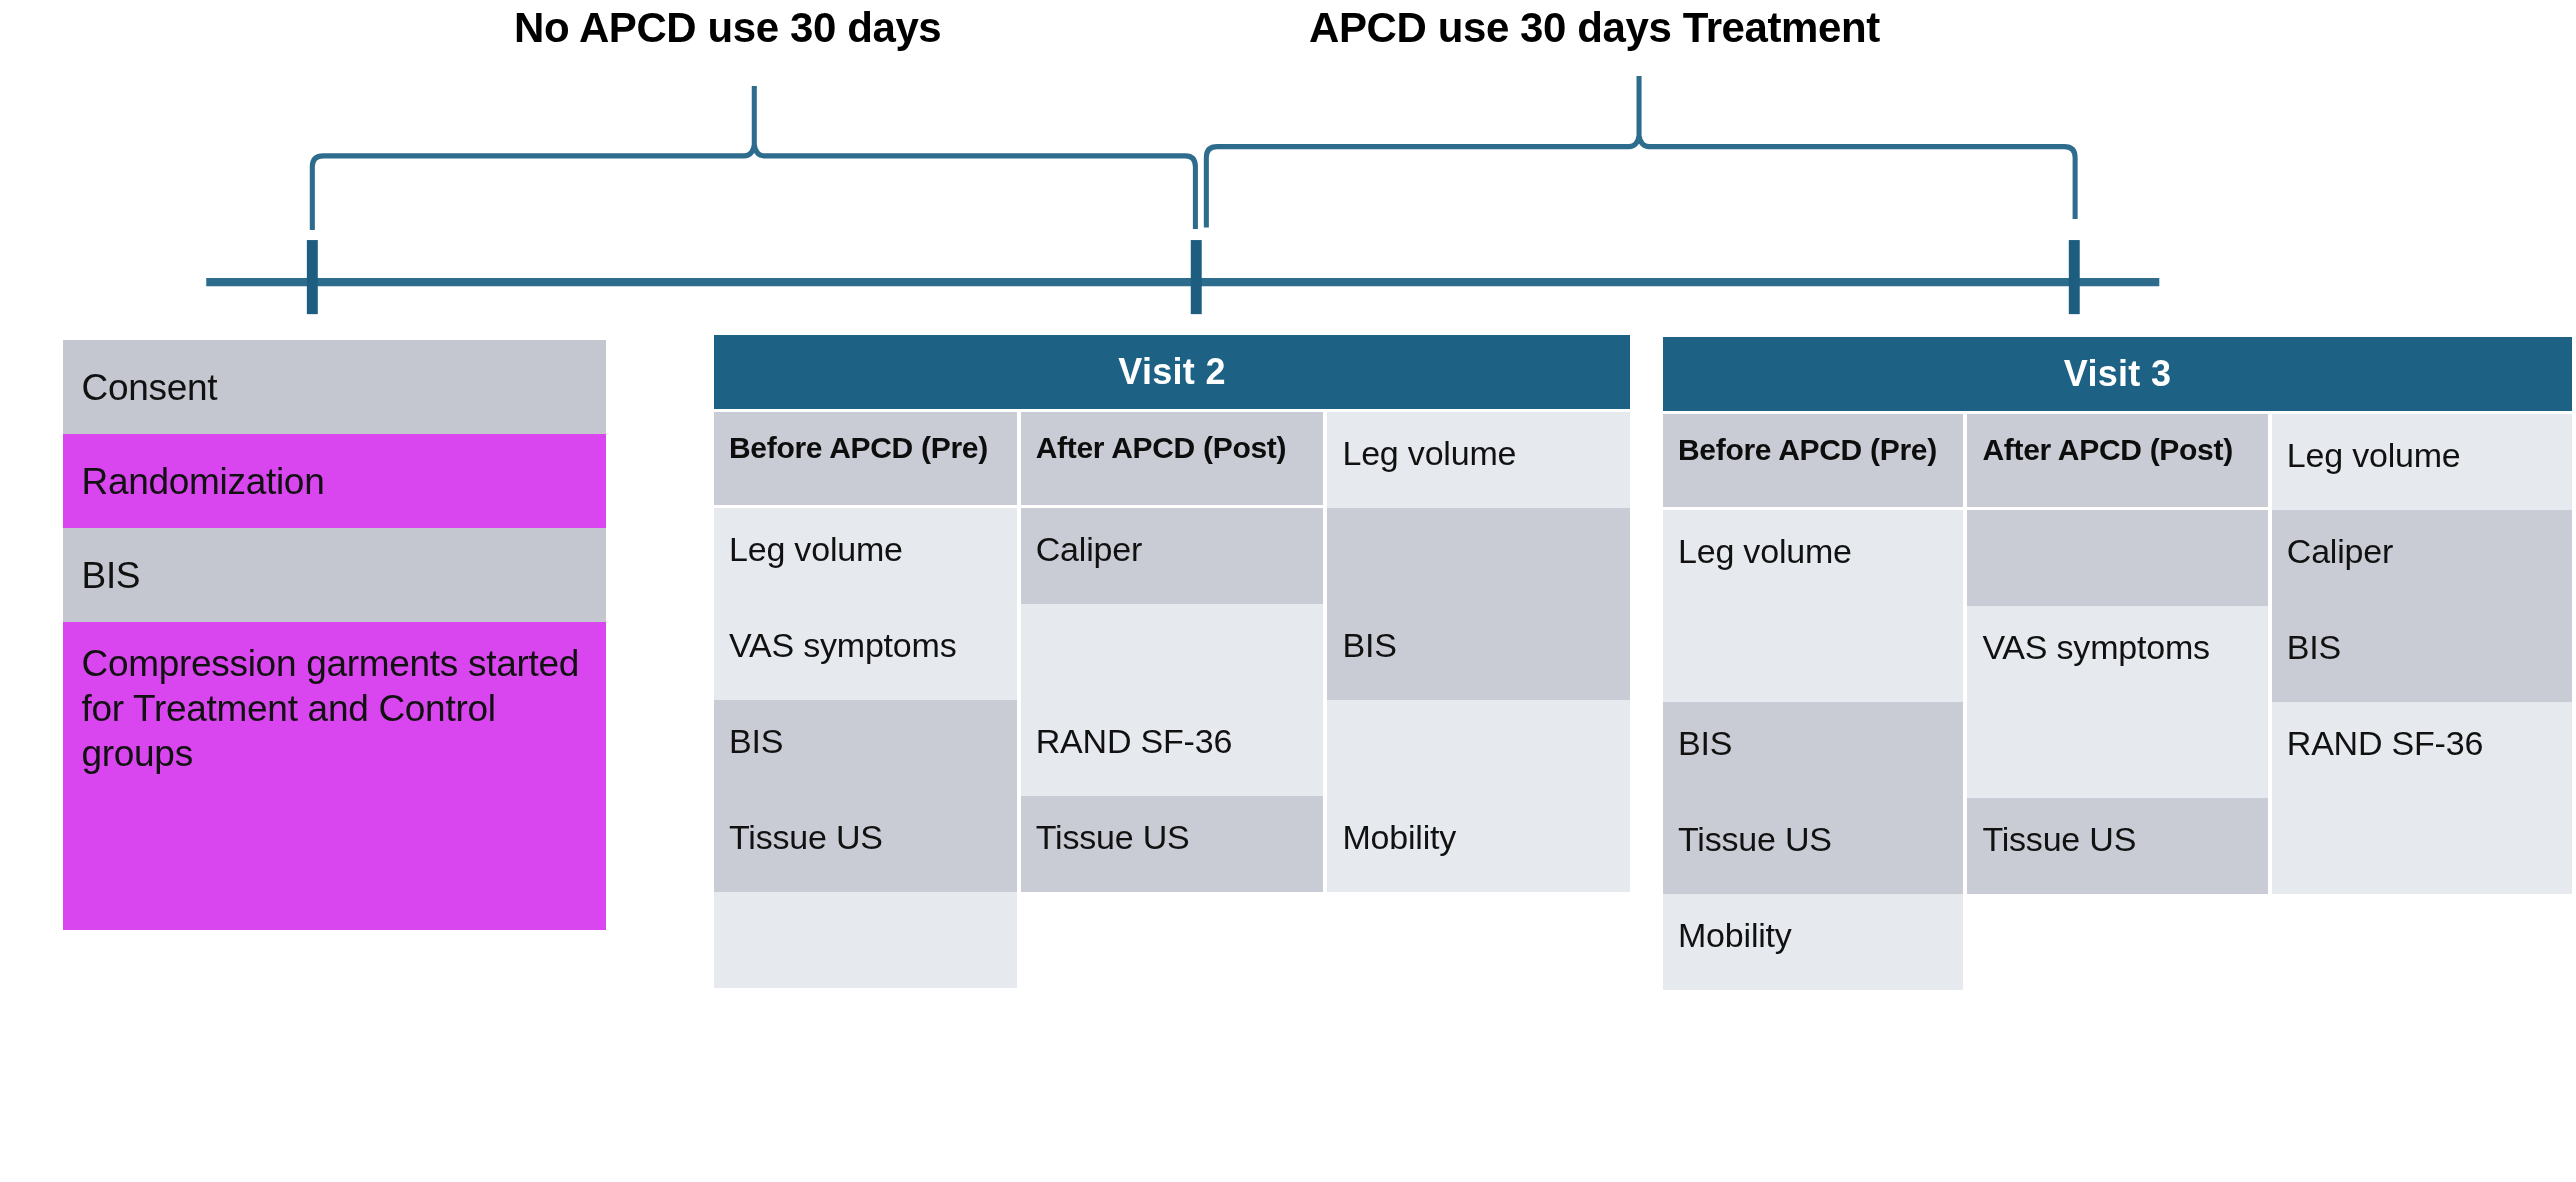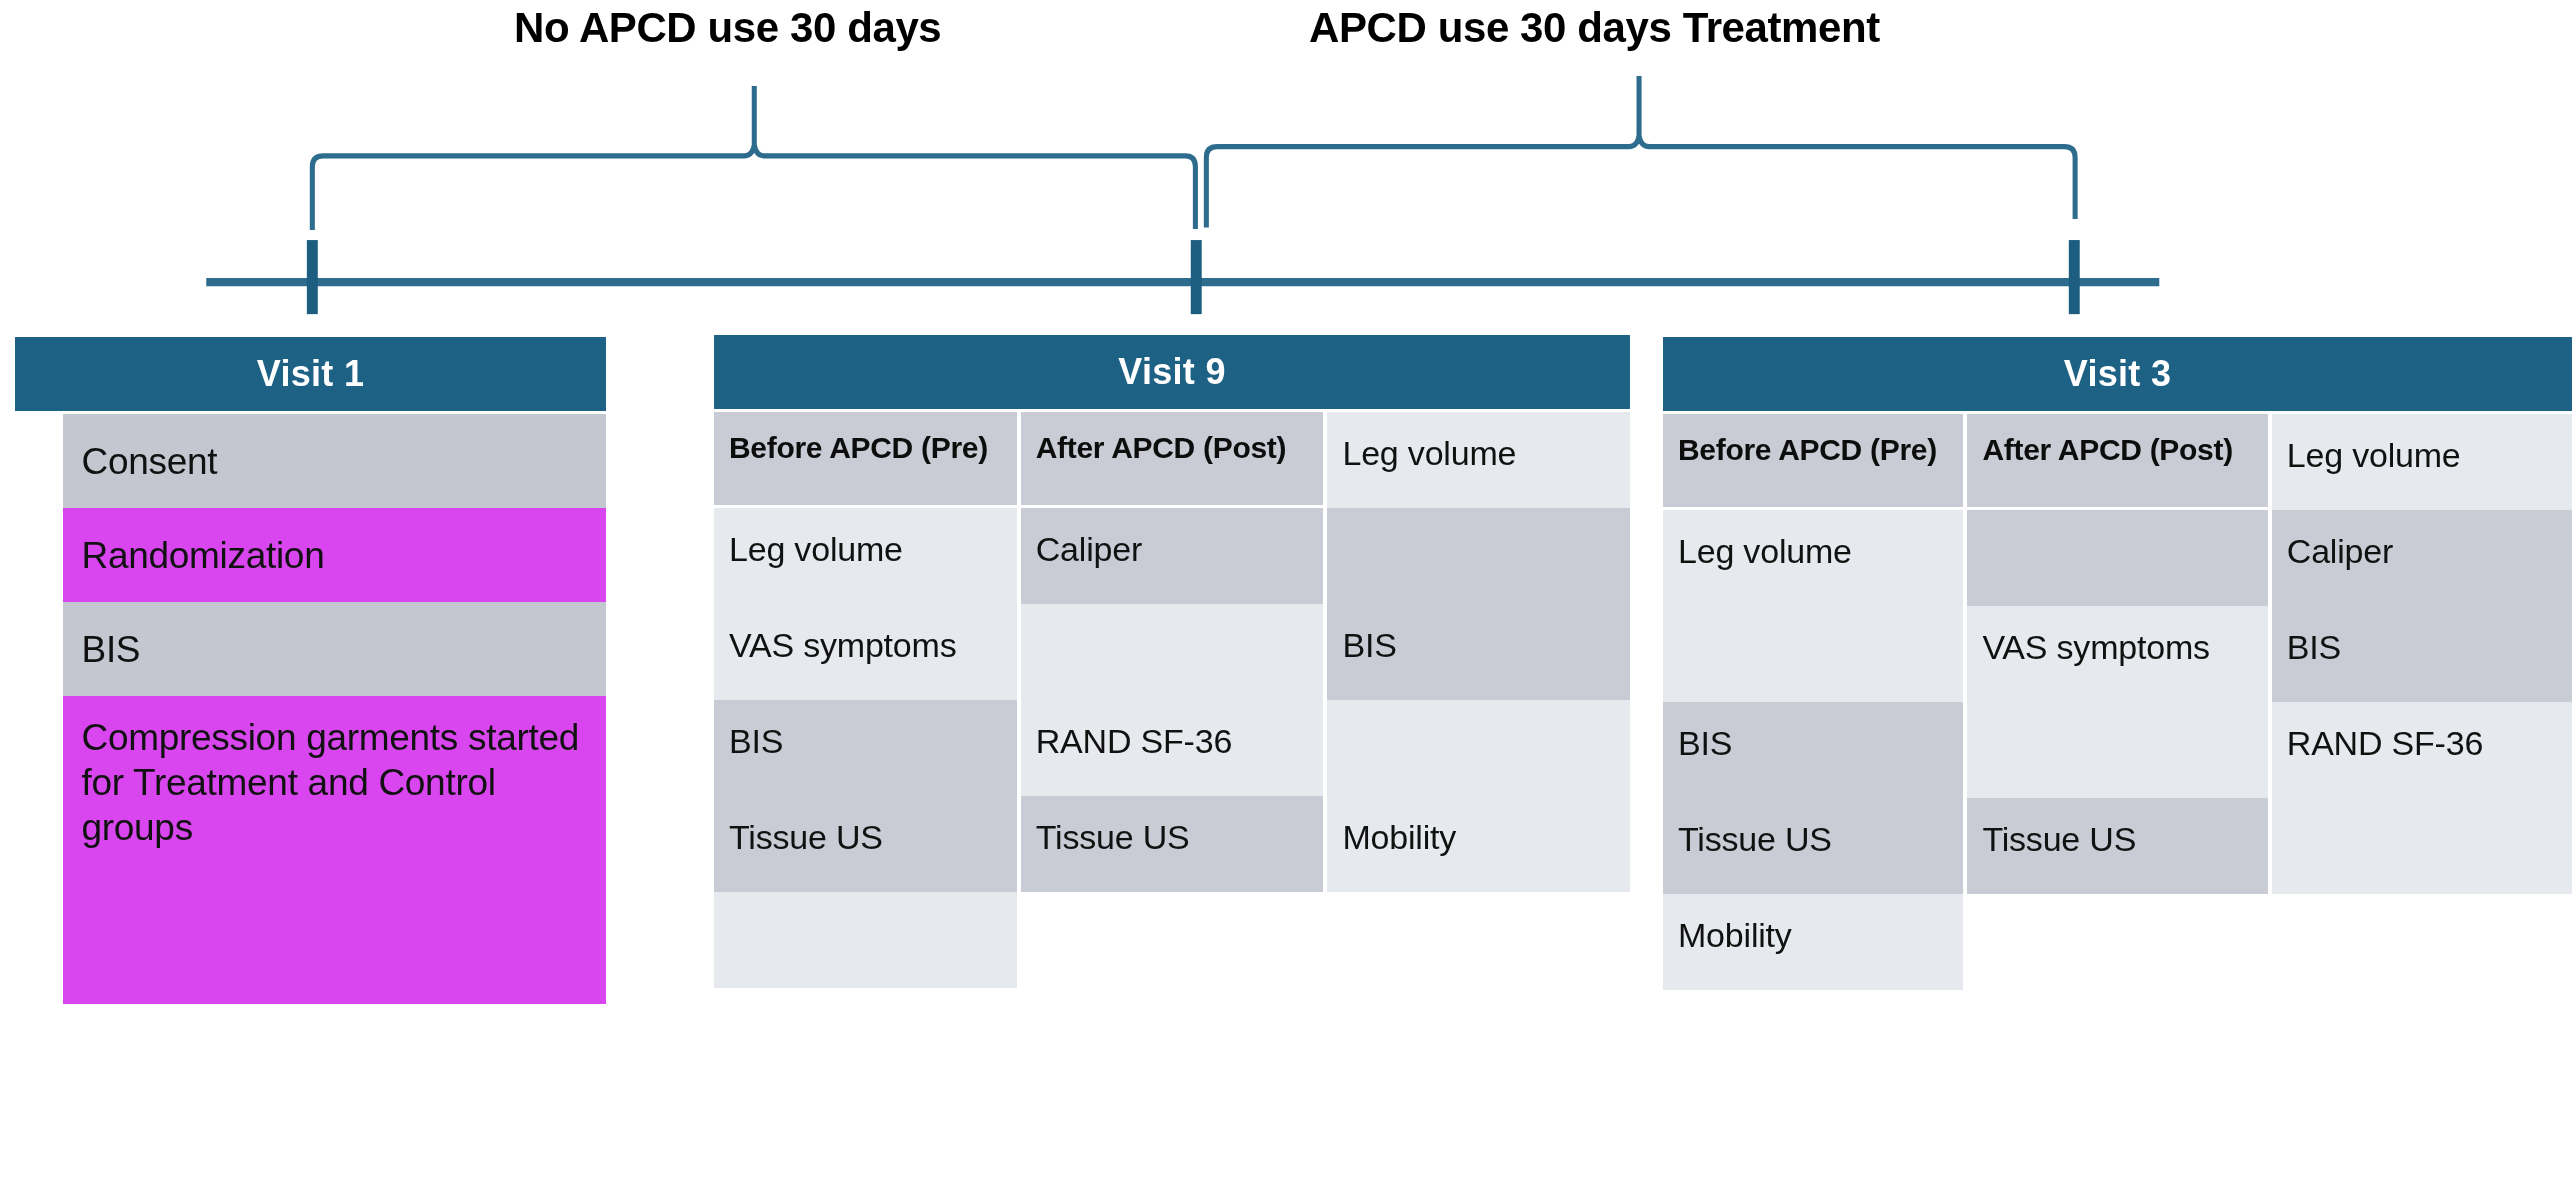--- a/index.html
+++ b/index.html
@@ -128,32 +128,31 @@
              M 1947 90 L 1947 161 Q 1949 174 1959 174 L 2452 174 Q 2465 174 2465 187 L 2465 260"></path>
 
     <line x1="245" y1="335" x2="2565" y2="335" stroke="#2e6c8e" stroke-width="10"></line>
 
     <line x1="371" y1="285" x2="371" y2="373" stroke="#1d5e80" stroke-width="13"></line>
     <line x1="1421" y1="285" x2="1421" y2="373" stroke="#1d5e80" stroke-width="13"></line>
     <line x1="2464" y1="285" x2="2464" y2="373" stroke="#1d5e80" stroke-width="13"></line>
   </svg>
 
   <div class="visit-table" id="visit-table-1">
-    <div class="visit-header">Visit 1</div>
     <div class="gap-row"></div>
     <div class="grid1">
       <div class="cell-v1 gray h1">Consent</div>
       <div class="cell-v1 yellow h1">Randomization</div>
       <div class="cell-v1 gray h1">BIS</div>
       <div class="cell-v1 yellow tall">Compression garments started for Treatment and Control groups</div>
     </div>
   </div>
 
   <div class="visit-table" id="visit-table-2">
-    <div class="visit-header">Visit 9</div>
+    <div class="visit-header">Visit 2</div>
     <div class="gap-row"></div>
     <div class="grid2">
       <div class="subhead-cell">Before APCD (Pre)</div>
       <div class="subhead-cell">After APCD (Post)</div>
 
       <div class="cell light">Leg volume</div>
       <div class="cell light">Leg volume</div>
 
       <div class="cell dark">Caliper</div>
       <div class="cell dark"></div>

